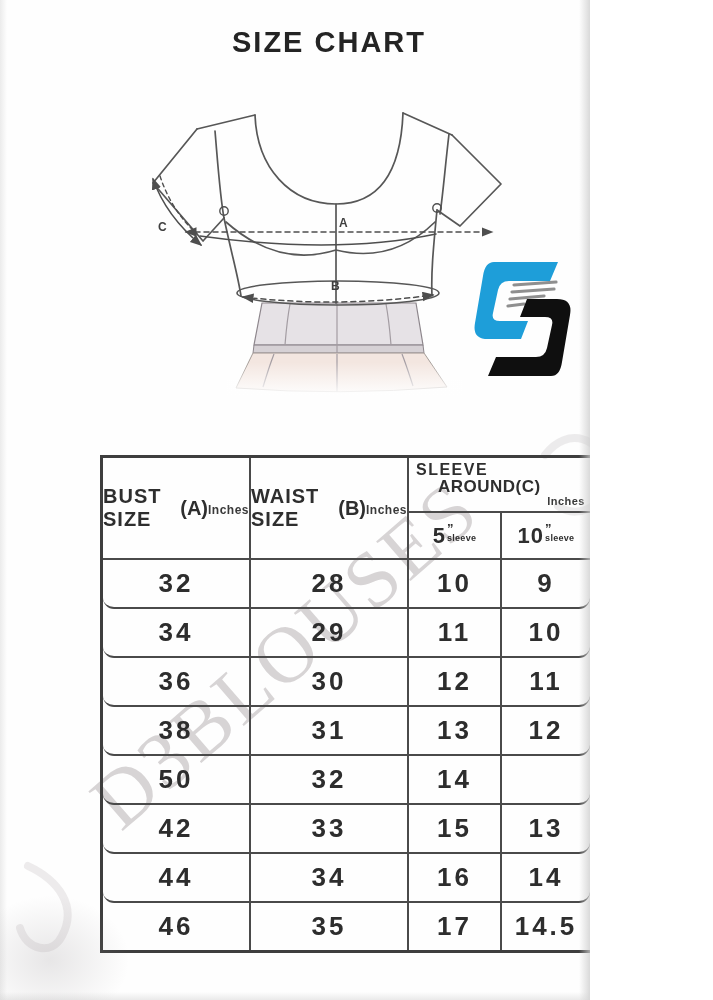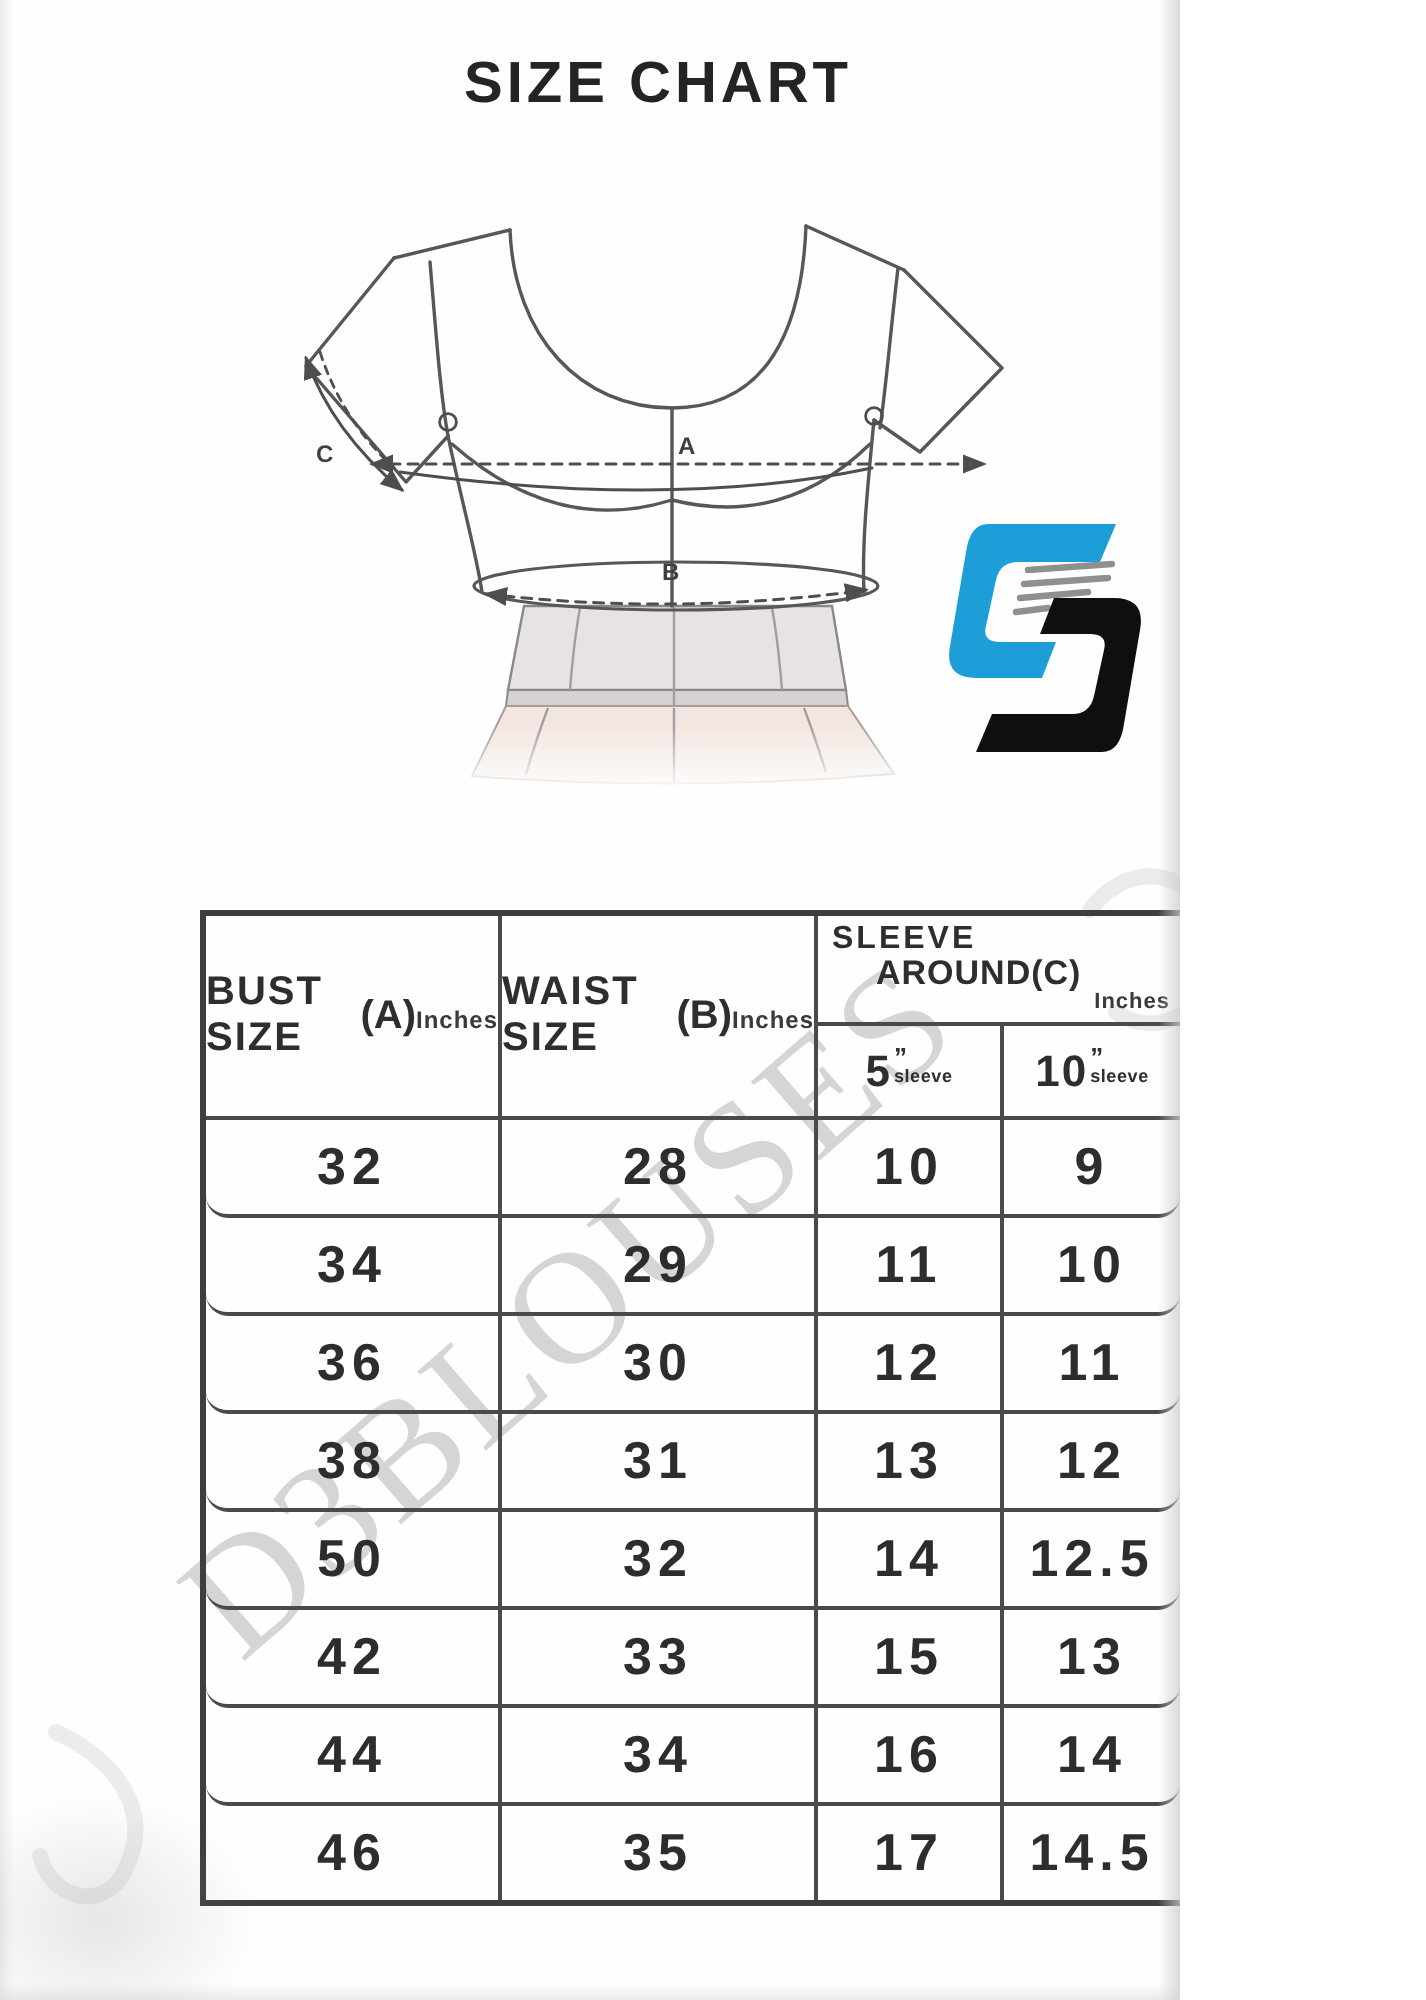--- a/index.html
+++ b/index.html
@@ -200,21 +200,20 @@
     <div class="trow">
       <div class="td td-bust">38</div>
       <div class="td td-waist">31</div>
       <div class="td td-s5">13</div>
       <div class="td td-s10">12</div>
     </div>
     <div class="trow">
       <div class="td td-bust">50</div>
       <div class="td td-waist">32</div>
       <div class="td td-s5">14</div>
-      <div class="td td-s10">12.5</div>
     </div>
     <div class="trow">
       <div class="td td-bust">42</div>
       <div class="td td-waist">33</div>
       <div class="td td-s5">15</div>
       <div class="td td-s10">13</div>
     </div>
     <div class="trow">
       <div class="td td-bust">44</div>
       <div class="td td-waist">34</div>

